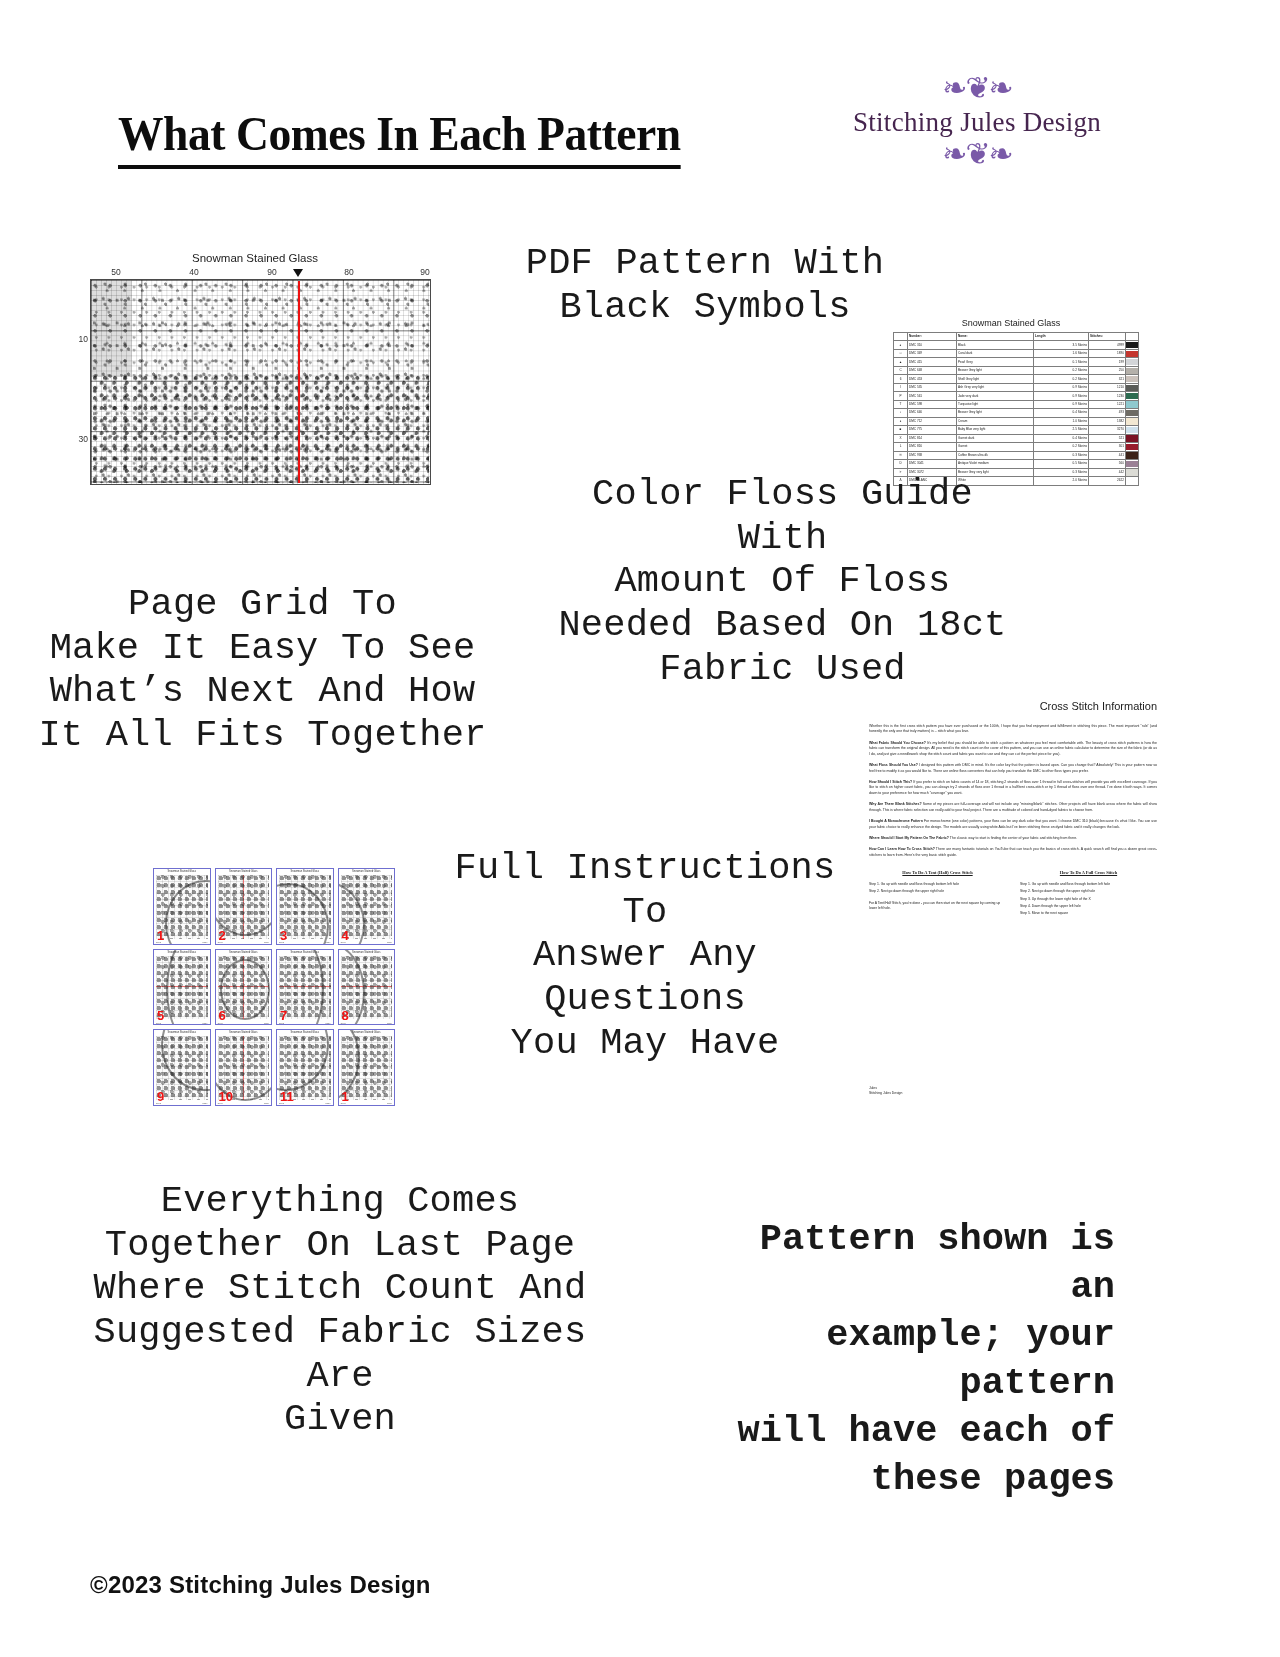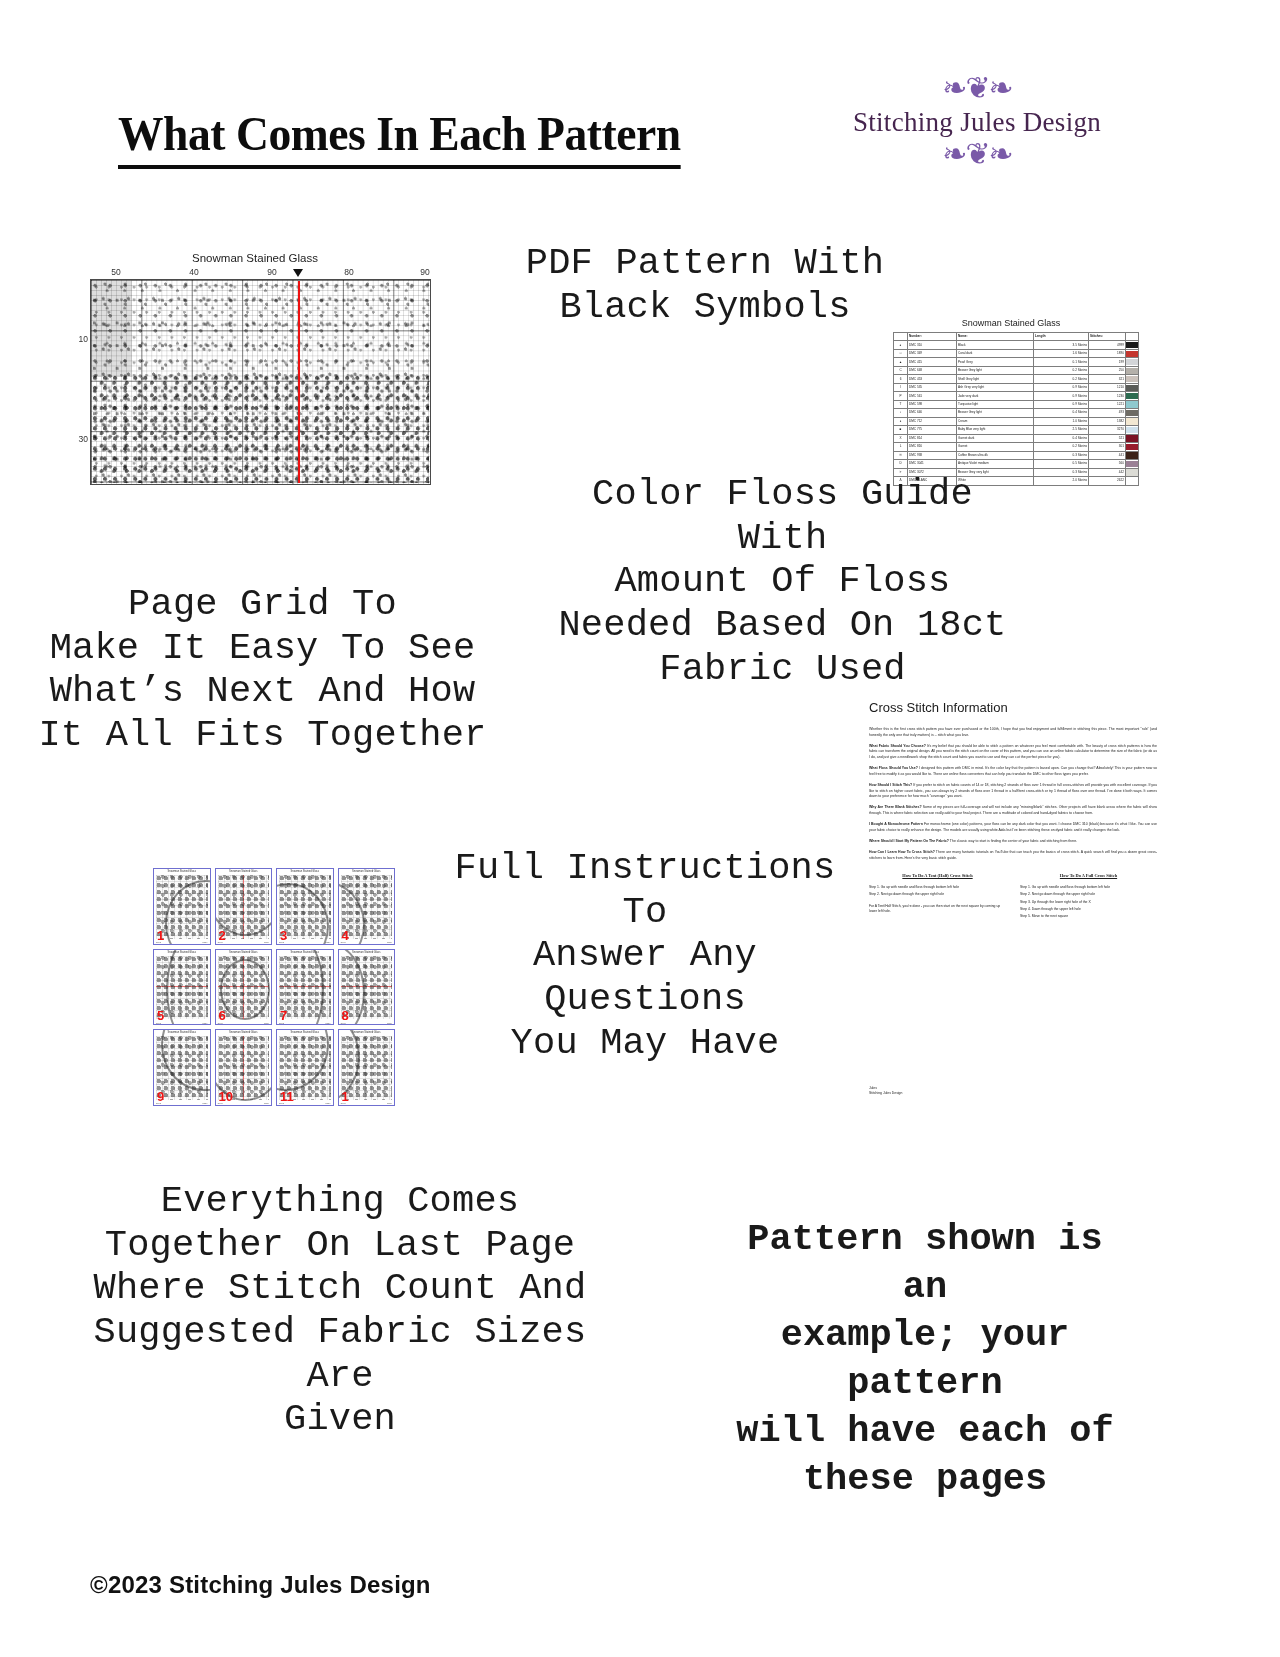--- a/index.html
+++ b/index.html
@@ -68,20 +68,21 @@
     color: #1a1a1a;
     text-align: center;
     line-height: 1.18;
     font-size: 37px;
     white-space: pre-line;
     letter-spacing: 0.2px;
   }
   .headline.bold {
     font-weight: bold;
     letter-spacing: 0px;
+    text-align: right;
   }
 
   .copyright {
     position: absolute;
     left: 90px;
     top: 1571px;
     font-size: 24px;
     font-weight: bold;
     color: #111;
     letter-spacing: 0.2px;
@@ -315,22 +316,22 @@
     top: 690px;
     width: 288px;
     height: 412px;
     background: #fff;
     font-size: 3.5px;
     line-height: 1.55;
     color: #1c1c1c;
     font-family: "Liberation Sans", sans-serif;
   }
   .instr-title {
-    text-align: left;
-    font-size: 13px;
+    text-align: right;
+    font-size: 11px;
     color: #1a1a1a;
     margin: 8px 0 9px 0;
   }
   .instr-p {
     margin: 0 0 6px 0;
     text-align: justify;
   }
   .instr-p b { font-weight: bold; }
   .instr-cols {
     display: flex;

